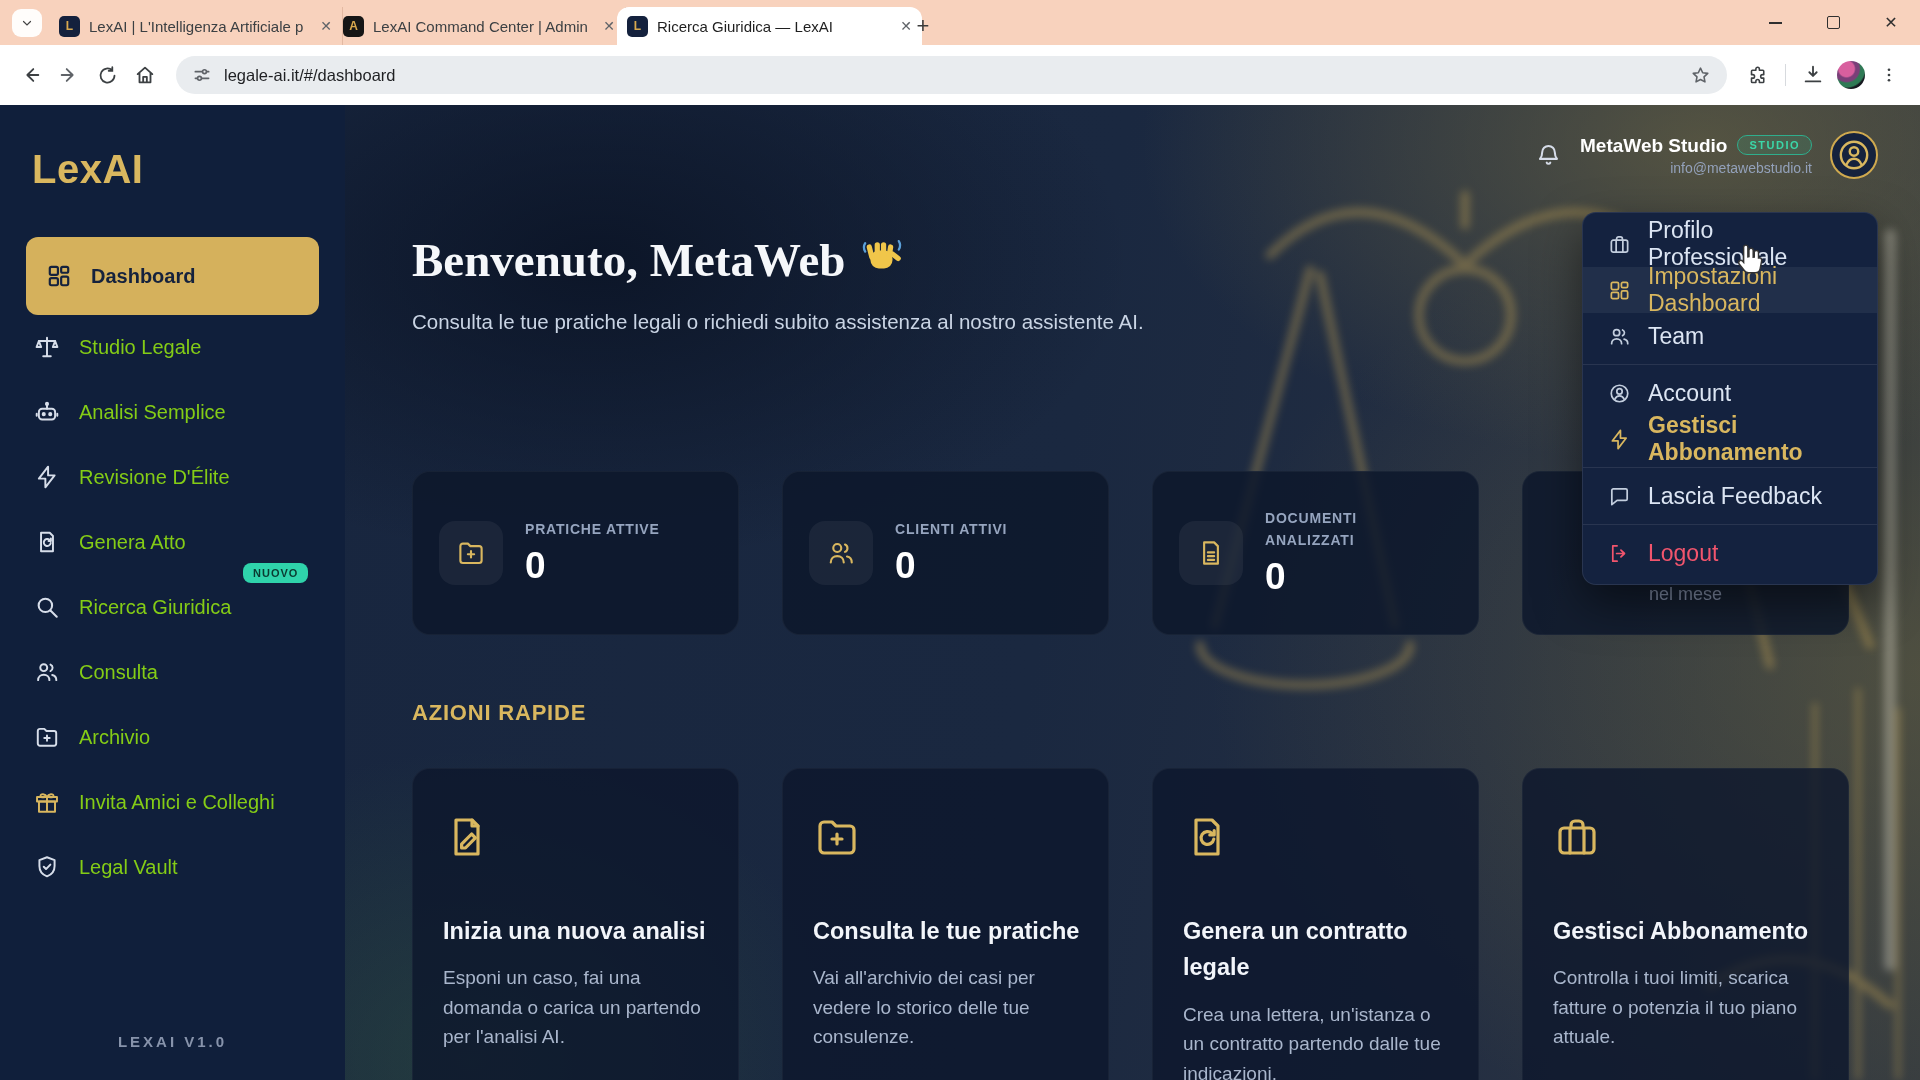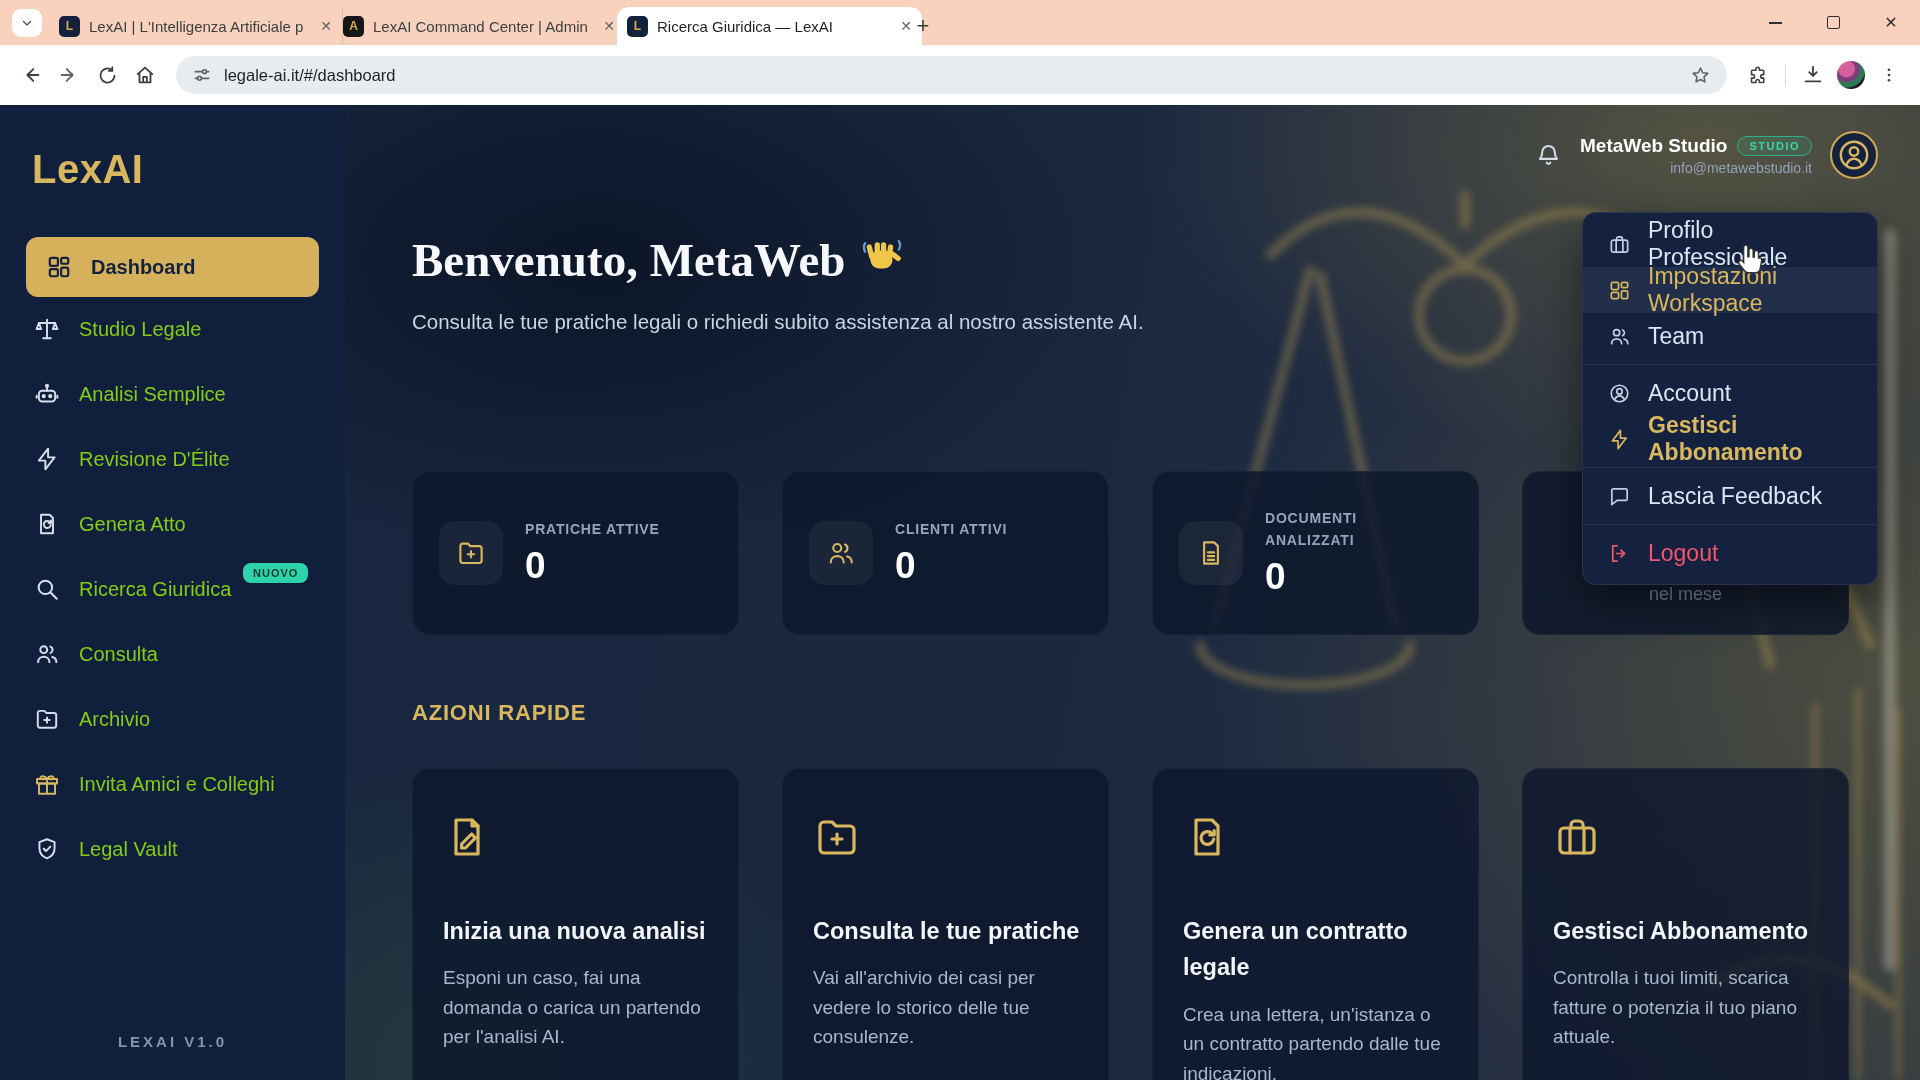--- a/index.html
+++ b/index.html
@@ -36,21 +36,21 @@
   .chrome-avatar{width:28px;height:28px;border-radius:50%;flex:0 0 auto;
     background:radial-gradient(circle at 34% 28%,#d85f9e 0 28%,#7a3f78 34% 46%,#2f7a55 52% 66%,#15181f 72%);}
 
   
   .content{position:absolute;left:0;top:105px;width:1920px;height:975px;display:flex;}
   .sidebar{position:relative;width:345px;flex:0 0 345px;background:#101f3b;z-index:20;}
   .logo{position:absolute;left:32px;top:42px;font-size:40px;font-weight:bold;color:#d9b75f;letter-spacing:0.5px;}
   .nav{position:absolute;left:0;top:132px;width:345px;}
   .nav-item{height:65px;display:flex;align-items:center;gap:18px;padding:0 0 0 34px;color:#84cc16;font-size:20px;}
   .nav-item .nav-icon{width:27px;height:27px;color:#d7deea;flex:0 0 auto;display:flex;}
-  .nav-item.active{background:#d5b15c;margin:0 26px 0 26px;padding-left:20px;height:60px;border-radius:12px;
+  .nav-item.active{background:#d5b15c;margin:0 26px 0 26px;padding-left:20px;height:78px;border-radius:12px;
     color:#15223d;font-weight:bold;}
   .nav-item.active .nav-icon{color:#15223d;}
   .nav-icon.gold{color:#d9b75f;}
   .badge-nuovo{position:absolute;left:243px;top:458px;background:#2fd3ab;color:#0a3a31;font-size:11px;
     font-weight:bold;letter-spacing:1px;padding:4px 10px;border-radius:8px;z-index:3;}
   .version{position:absolute;left:0;bottom:30px;width:345px;text-align:center;color:#8793ab;
     font-size:15px;font-weight:bold;letter-spacing:3px;}
 
   .main{position:relative;flex:1;overflow:hidden;
     background:
@@ -58,21 +58,21 @@
       radial-gradient(900px 520px at 86% 4%,  rgba(122,112,66,0.55), rgba(122,112,66,0) 62%),
       radial-gradient(1100px 760px at 101% 58%, rgba(108,102,64,0.5), rgba(108,102,64,0) 66%),
       radial-gradient(520px 430px at 8% 98%, rgba(54,94,62,0.38), rgba(54,94,62,0) 72%),
       linear-gradient(100deg,#18263f 0%,#1a2840 45%,#232e42 72%,#343a40 100%);}
   .bg-art{position:absolute;right:-30px;top:0;width:940px;height:975px;opacity:0.5;filter:blur(4px);pointer-events:none;}
 
   
   .userbox{position:absolute;top:26px;right:42px;display:flex;align-items:center;gap:18px;z-index:30;}
   .bell{color:#d6dce8;display:flex;}
   .ucol{display:flex;flex-direction:column;align-items:flex-end;gap:3px;}
-  .urow{display:flex;align-items:center;gap:10px;}
+  .urow{display:flex;align-items:flex-start;gap:10px;}
   .uname{color:#ffffff;font-size:19px;font-weight:bold;}
   .ubadge{border:1px solid #2fae8d;color:#3bd6a8;background:rgba(45,212,168,0.12);font-size:11px;
     font-weight:bold;letter-spacing:1.5px;padding:3px 11px;border-radius:999px;}
   .uemail{color:#93a1ba;font-size:14px;}
   .avatar{width:48px;height:48px;border-radius:50%;border:2px solid #cfa94f;background:#15223d;
     display:flex;align-items:center;justify-content:center;color:#d9b75f;box-sizing:border-box;}
 
   
   .hero-title{position:absolute;left:67px;top:128px;color:#f5f7fa;font-family:"Liberation Serif",serif;
     font-weight:bold;font-size:47px;display:flex;align-items:center;gap:16px;z-index:5;}
@@ -538,21 +538,21 @@
           <span class="dd-icon">
             <svg width="23" height="23" viewBox="0 0 24 24">
                 <g fill="none" stroke="currentColor" stroke-width="1.8">
                   <rect x="3.5" y="3.5" width="7.5" height="7.5" rx="1.5"></rect>
                   <rect x="14" y="3.5" width="6.5" height="5.5" rx="1.5"></rect>
                   <rect x="3.5" y="14" width="7.5" height="6.5" rx="1.5"></rect>
                   <rect x="14" y="12.5" width="6.5" height="8" rx="1.5"></rect>
                 </g>
               </svg>
           </span>
-          <span>Impostazioni Workspace</span>
+          <span>Impostazioni Dashboard</span>
         </div>
         <div class="dd-item">
           <span class="dd-icon">
             <svg width="23" height="23" viewBox="0 0 24 24">
                 <g fill="none" stroke="currentColor" stroke-width="1.8" stroke-linecap="round">
                   <circle cx="9" cy="8" r="3.2"></circle>
                   <path d="M3.8 19.5c0-3 2.3-5 5.2-5s5.2 2 5.2 5M15.2 5.2a3.2 3.2 0 0 1 0 5.9M16.8 14.8c2.4.5 3.8 2.4 3.8 4.7"></path>
                 </g>
               </svg>
           </span>

